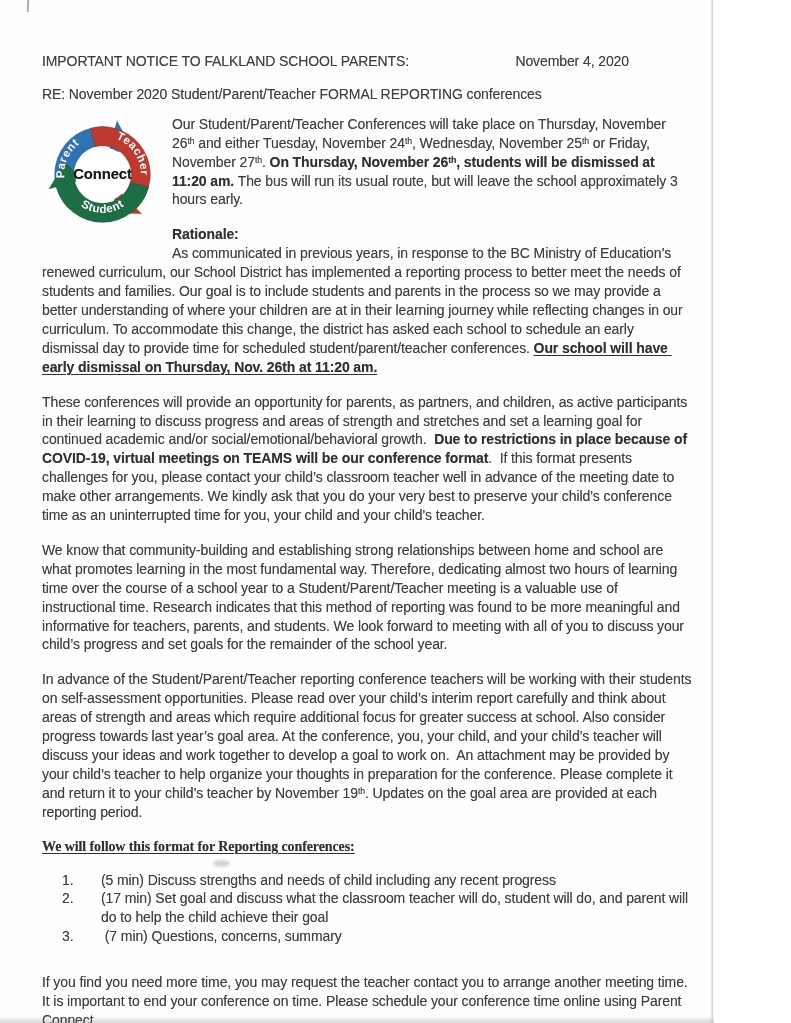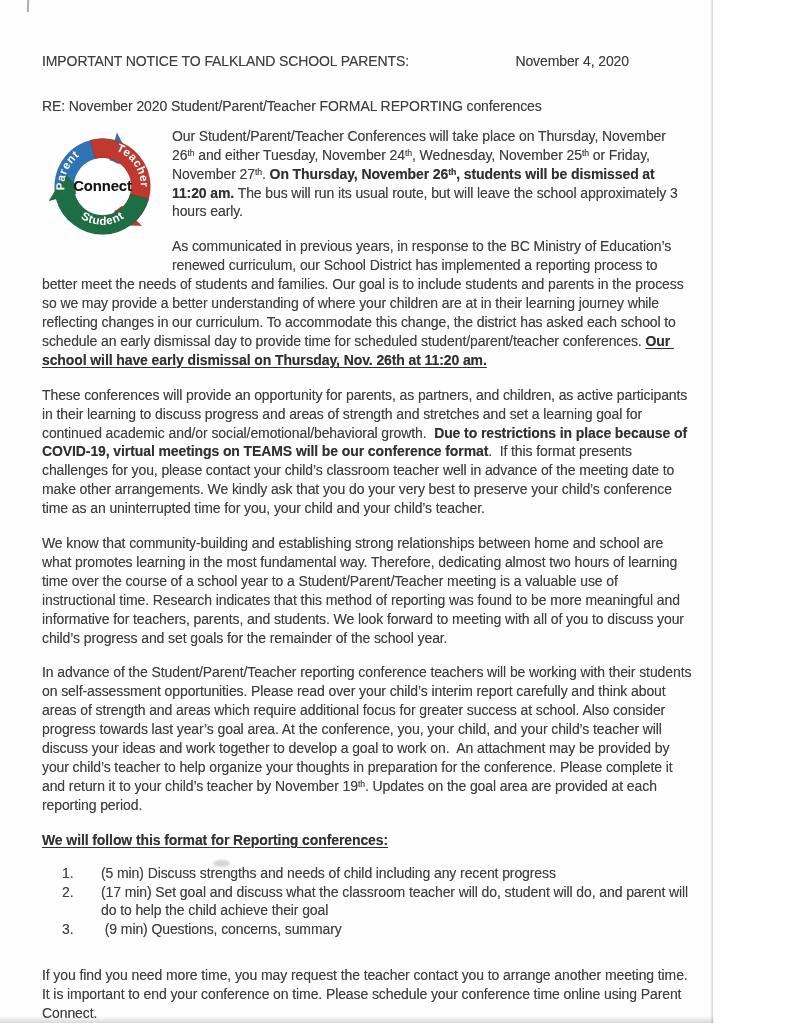--- a/index.html
+++ b/index.html
@@ -13,33 +13,33 @@
     color: #3e3e3e;
     font-size: 14px;
     letter-spacing: -0.1px;
     line-height: 18.9px;
     text-shadow: 0 0 0.5px rgba(80,80,80,.55);
   }
   .content { padding: 52px 22px 0 42px; }
   .hdr { display: flex; align-items: flex-start; }
   .hdr .title { flex: 1 1 auto; }
   .hdr .date { flex: 0 0 auto; margin-right: 63px; margin-left: 24px; }
-  .re { margin-top: 26px; }
+  .re { margin-top: 14px; }
   .body-copy { margin-top: 11px; }
   p { margin: 0 0 16px 0; white-space: pre-wrap; }
   p.tight { margin: 0; }
   .b { font-weight: 700; color: #313131; }
   .u { text-decoration: underline; text-underline-offset: 2px; text-decoration-thickness: 1px; }
   sup { font-size: 0.62em; vertical-align: baseline; position: relative; top: -0.45em; line-height: 0; }
   .logo-float { float: left; width: 115px; height: 115px; margin: 2px 12px 14px 3px; }
   .logo-float svg { display: block; width: 115px; height: 115px; }
   .arc-label { font: 700 12px "Liberation Sans", sans-serif; fill: #ffffff; letter-spacing: 0.6px; }
   .center-label { font: 700 15.5px "Liberation Sans", sans-serif; fill: #151515; text-anchor: middle; }
   .arrow { stroke: rgba(0,0,0,0.18); stroke-width: 0.6; }
-  .format-heading { margin: 14px 0 14px 0; }
+  .format-heading { margin: 14px 0 14px 0; font-family: Liberation Serif, serif; }
   .list { margin: 0 0 0 20px; }
   .list-row { display: flex; }
   .list-num { flex: 0 0 26px; }
   .list-text { flex: 1 1 auto; white-space: pre-wrap; margin-left: 13px; }
   .list-total { margin-left: 26px; white-space: pre-wrap; }
   .closing { margin-top: 27px; }
   
   .edge-right { position: absolute; top: 0; right: 1px; width: 3px; height: 100%;
     background: linear-gradient(to right, rgba(0,0,0,0), rgba(110,110,110,0.30)); }
   .edge-bottom { position: absolute; left: 0; bottom: 0; width: 100%; height: 7px;
@@ -78,39 +78,40 @@
           <path class="arrow" transform="rotate(240 60 60)" d="M 24.64 95.36 A 50 50 0 0 1 72.94 11.70 L 75.01 3.98 L 90.47 32.56 L 65.69 38.75 L 67.76 31.02 A 30 30 0 0 0 38.79 81.21 Z" fill="#1e6e45"></path>
           <circle cx="60" cy="60" r="28.5" fill="#ffffff"></circle>
           <text class="center-label" x="60" y="65">Connect</text>
           <text class="arc-label"><textPath href="#tpParent" startOffset="17">Parent</textPath></text>
           <text class="arc-label"><textPath href="#tpTeacher" startOffset="13">Teacher</textPath></text>
           <text class="arc-label"><textPath href="#tpStudent" startOffset="21">Student</textPath></text>
         </svg>
       </div>
 
       <p><span>Our Student/Parent/Teacher Conferences will take place on Thursday, November 26</span><sup>th</sup><span> and either Tuesday, November 24</span><sup>th</sup><span>, Wednesday, November 25</span><sup>th</sup><span> or Friday, November 27</span><sup>th</sup><span>. </span><span class="b">On Thursday, November 26</span><sup class="b">th</sup><span class="b">, students will be dismissed at 11:20 am.</span><span> The bus will run its usual route, but will leave the school approximately 3 hours early.</span></p>
+      <p class="tight"><span class="b">Rationale:</span></p>
       <p><span>As communicated in previous years, in response to the BC Ministry of Education’s renewed curriculum, our School District has implemented a reporting process to better meet the needs of students and families. Our goal is to include students and parents in the process so we may provide a better understanding of where your children are at in their learning journey while reflecting changes in our curriculum. To accommodate this change, the district has asked each school to schedule an early dismissal day to provide time for scheduled student/parent/teacher conferences. </span><span class="b u">Our school will have early dismissal on Thursday, Nov. 26th at 11:20 am.</span></p>
       <p><span>These conferences will provide an opportunity for parents, as partners, and children, as active participants in their learning to discuss progress and areas of strength and stretches and set a learning goal for continued academic and/or social/emotional/behavioral growth.  </span><span class="b">Due to restrictions in place because of COVID-19, virtual meetings on TEAMS will be our conference format</span><span>.  If this format presents challenges for you, please contact your child’s classroom teacher well in advance of the meeting date to make other arrangements. We kindly ask that you do your very best to preserve your child’s conference time as an uninterrupted time for you, your child and your child’s teacher.</span></p>
       <p><span>We know that community-building and establishing strong relationships between home and school are what promotes learning in the most fundamental way. Therefore, dedicating almost two hours of learning time over the course of a school year to a Student/Parent/Teacher meeting is a valuable use of instructional time. Research indicates that this method of reporting was found to be more meaningful and informative for teachers, parents, and students. We look forward to meeting with all of you to discuss your child’s progress and set goals for the remainder of the school year.</span></p>
       <p><span>In advance of the Student/Parent/Teacher reporting conference teachers will be working with their students on self-assessment opportunities. Please read over your child’s interim report carefully and think about areas of strength and areas which require additional focus for greater success at school. Also consider progress towards last year’s goal area. At the conference, you, your child, and your child’s teacher will discuss your ideas and work together to develop a goal to work on.  An attachment may be provided by your child’s teacher to help organize your thoughts in preparation for the conference. Please complete it and return it to your child’s teacher by November 19</span><sup>th</sup><span>. Updates on the goal area are provided at each reporting period.</span></p>
 
       <p class="format-heading"><span class="b u">We will follow this format for Reporting conferences:</span></p>
 
       <div class="list">
         <div class="list-row">
           <span class="list-num">1.</span>
           <span class="list-text"><span>(5 min) Discuss strengths and needs of child including any recent progress</span></span>
         </div>
         <div class="list-row">
           <span class="list-num">2.</span>
           <span class="list-text"><span>(17 min) Set goal and discuss what the classroom teacher will do, student will do, and parent will do to help the child achieve their goal</span></span>
         </div>
         <div class="list-row">
           <span class="list-num">3.</span>
-          <span class="list-text"><span> (9 min) Questions, concerns, summary</span></span>
+          <span class="list-text"><span> (7 min) Questions, concerns, summary</span></span>
         </div>
       </div>
 
       <p class="closing"><span>If you find you need more time, you may request the teacher contact you to arrange another meeting time. It is important to end your conference on time. Please schedule your conference time online using Parent Connect.</span></p>
     </div>
   </div>
 
   <div class="smudge"></div>
   <div class="edge-right"></div>
   <div class="edge-bottom"></div>

